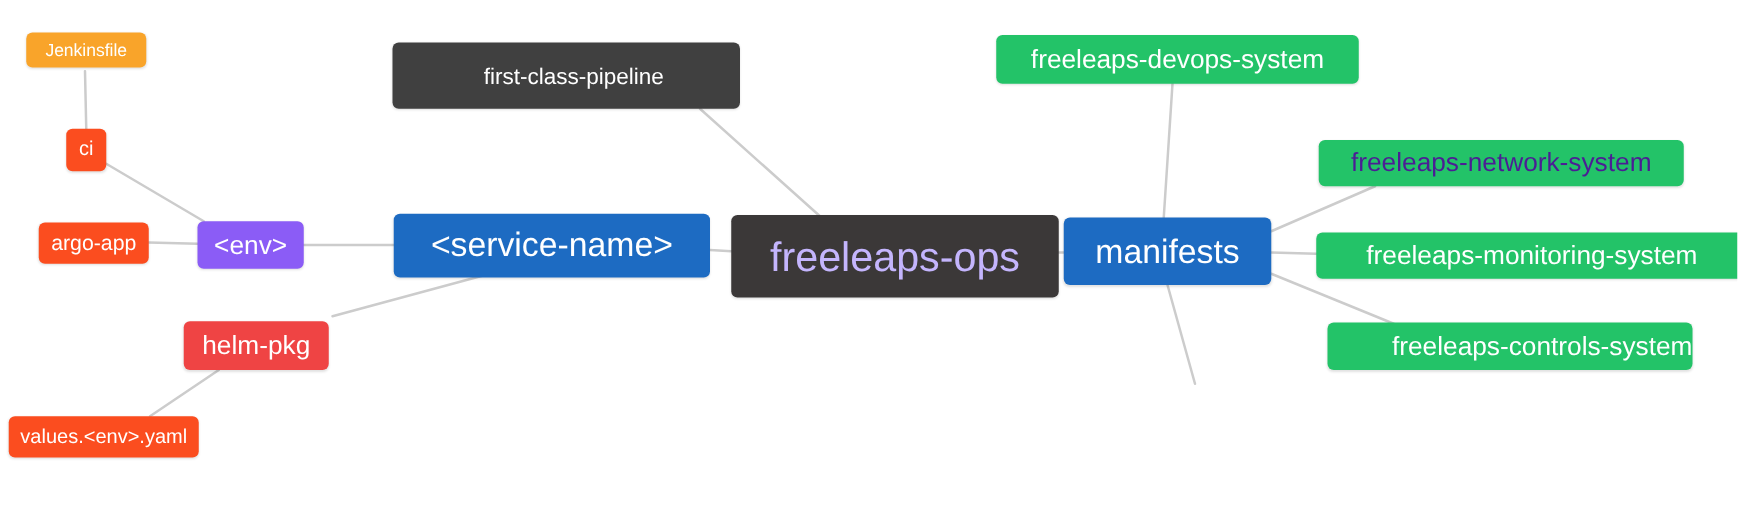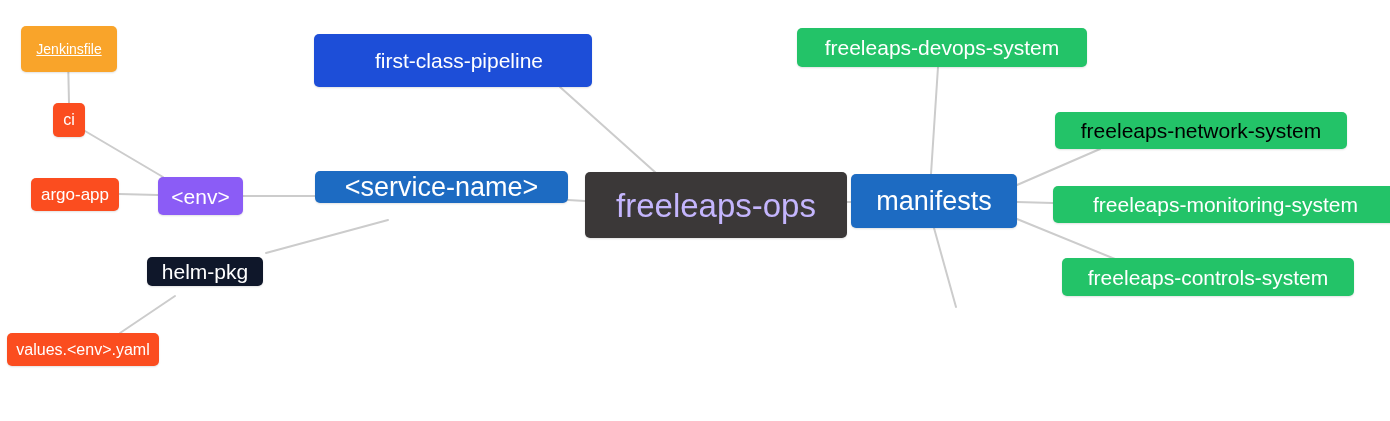--- a/index.html
+++ b/index.html
@@ -57,52 +57,52 @@
       <line x1="847" y1="202" x2="851" y2="202" stroke="#cccccc" stroke-width="2" stroke-linecap="round"></line>
       <line x1="938" y1="67" x2="931" y2="174" stroke="#cccccc" stroke-width="2" stroke-linecap="round"></line>
       <line x1="1017" y1="185" x2="1100" y2="149" stroke="#cccccc" stroke-width="2" stroke-linecap="round"></line>
       <line x1="1017" y1="202" x2="1053" y2="203" stroke="#cccccc" stroke-width="2" stroke-linecap="round"></line>
       <line x1="1017" y1="219" x2="1115" y2="259" stroke="#cccccc" stroke-width="2" stroke-linecap="round"></line>
       <line x1="934" y1="228" x2="956" y2="307" stroke="#cccccc" stroke-width="2" stroke-linecap="round"></line>
     </svg>
 <div class="node" style="left: 585px; top: 172px; width: 262px; height: 66px; font-size: 33px; background: rgb(59, 56, 56); color: #c4b5fd;">
       <span>freeleaps-ops</span>
     </div>
-    <div class="node" style="left: 314px; top: 34px; width: 278px; height: 53px; font-size: 21px; background: #1d4ed8; color: rgb(255, 255, 255); padding-left: 12px;">
+    <div class="node" style="left: 314px; top: 34px; width: 278px; height: 53px; font-size: 18px; background: #404040; color: rgb(255, 255, 255); padding-left: 12px;">
       <span>first-class-pipeline</span>
     </div>
-    <div class="node" style="left: 315px; top: 171px; width: 253px; height: 32px; font-size: 27px; background: rgb(29, 107, 194); color: rgb(255, 255, 255); align-items: center;">
+    <div class="node" style="left: 315px; top: 171px; width: 253px; height: 51px; font-size: 27px; background: rgb(29, 107, 194); color: rgb(255, 255, 255); align-items: center;">
       <span>&lt;service-name&gt;</span>
     </div>
     <div class="node" style="left: 851px; top: 174px; width: 166px; height: 54px; font-size: 27px; background: rgb(29, 107, 194); color: rgb(255, 255, 255);">
       <span>manifests</span>
     </div>
     <div class="node" style="left: 158px; top: 177px; width: 85px; height: 38px; font-size: 21px; background: #8b5cf6; color: rgb(255, 255, 255);">
       <span>&lt;env&gt;</span>
     </div>
-    <div class="node" style="left: 147px; top: 257px; width: 116px; height: 29px; font-size: 21px; background: #0f172a; color: rgb(255, 255, 255);">
+    <div class="node" style="left: 147px; top: 257px; width: 116px; height: 39px; font-size: 21px; background: #ef4444; color: rgb(255, 255, 255);">
       <span>helm-pkg</span>
     </div>
     <div class="node" style="left: 53px; top: 103px; width: 32px; height: 34px; font-size: 16px; background: rgb(251, 77, 31); color: rgb(255, 255, 255);">
       <span>ci</span>
     </div>
     <div class="node" style="left: 31px; top: 178px; width: 88px; height: 33px; font-size: 17px; background: rgb(251, 77, 31); color: rgb(255, 255, 255);">
       <span>argo-app</span>
     </div>
-    <div class="node" style="left: 21px; top: 26px; width: 96px; height: 46px; font-size: 14px; background: rgb(249, 164, 42); color: rgb(255, 255, 255); text-decoration: underline;">
+    <div class="node" style="left: 21px; top: 26px; width: 96px; height: 28px; font-size: 14px; background: rgb(249, 164, 42); color: rgb(255, 255, 255);">
       <span>Jenkinsfile</span>
     </div>
     <div class="node" style="left: 7px; top: 333px; width: 152px; height: 33px; font-size: 16px; background: rgb(251, 77, 31); color: rgb(255, 255, 255);">
       <span>values.&lt;env&gt;.yaml</span>
     </div>
     <div class="node" style="left: 797px; top: 28px; width: 290px; height: 39px; font-size: 21px; background: rgb(35, 195, 104); color: rgb(255, 255, 255);">
       <span>freeleaps-devops-system</span>
     </div>
-    <div class="node" style="left: 1055px; top: 112px; width: 292px; height: 37px; font-size: 21px; background: rgb(35, 195, 104); color: #000000;">
+    <div class="node" style="left: 1055px; top: 112px; width: 292px; height: 37px; font-size: 21px; background: rgb(35, 195, 104); color: #4c1d95;">
       <span>freeleaps-network-system</span>
     </div>
     <div class="node" style="left: 1053px; top: 186px; width: 345px; height: 37px; font-size: 21px; background: rgb(35, 195, 104); color: rgb(255, 255, 255);">
       <span>freeleaps-monitoring-system</span>
     </div>
-    <div class="node" style="left: 1062px; top: 258px; width: 292px; height: 38px; font-size: 21px; background: rgb(35, 195, 104); color: rgb(255, 255, 255);">
+    <div class="node" style="left: 1062px; top: 258px; width: 292px; height: 38px; font-size: 21px; background: rgb(35, 195, 104); color: rgb(255, 255, 255); justify-content: flex-end;">
       <span>freeleaps-controls-system</span>
     </div>
   </div>
 
 </body></html>

